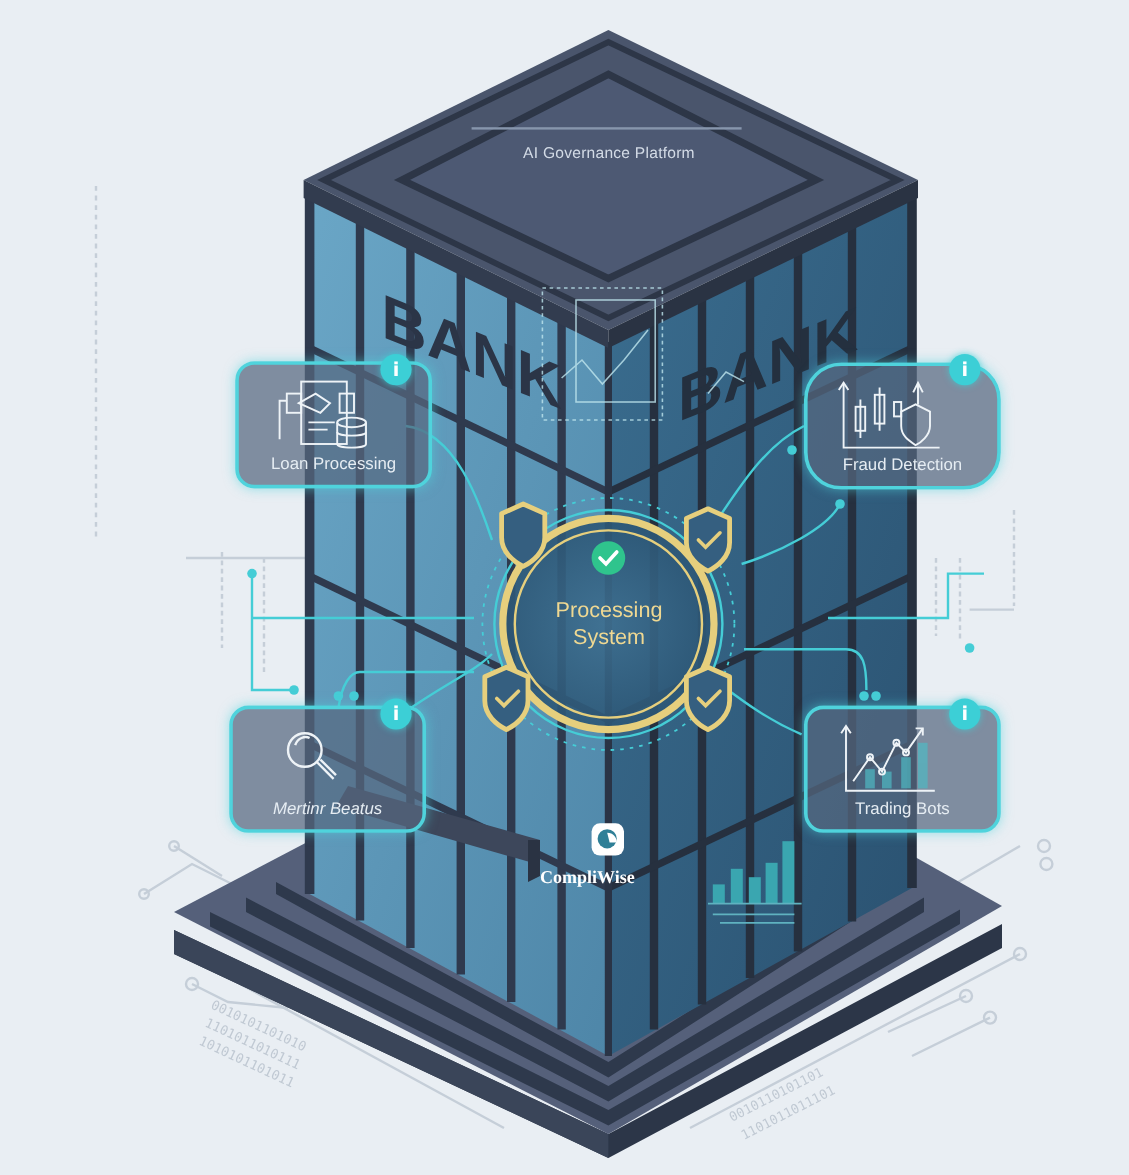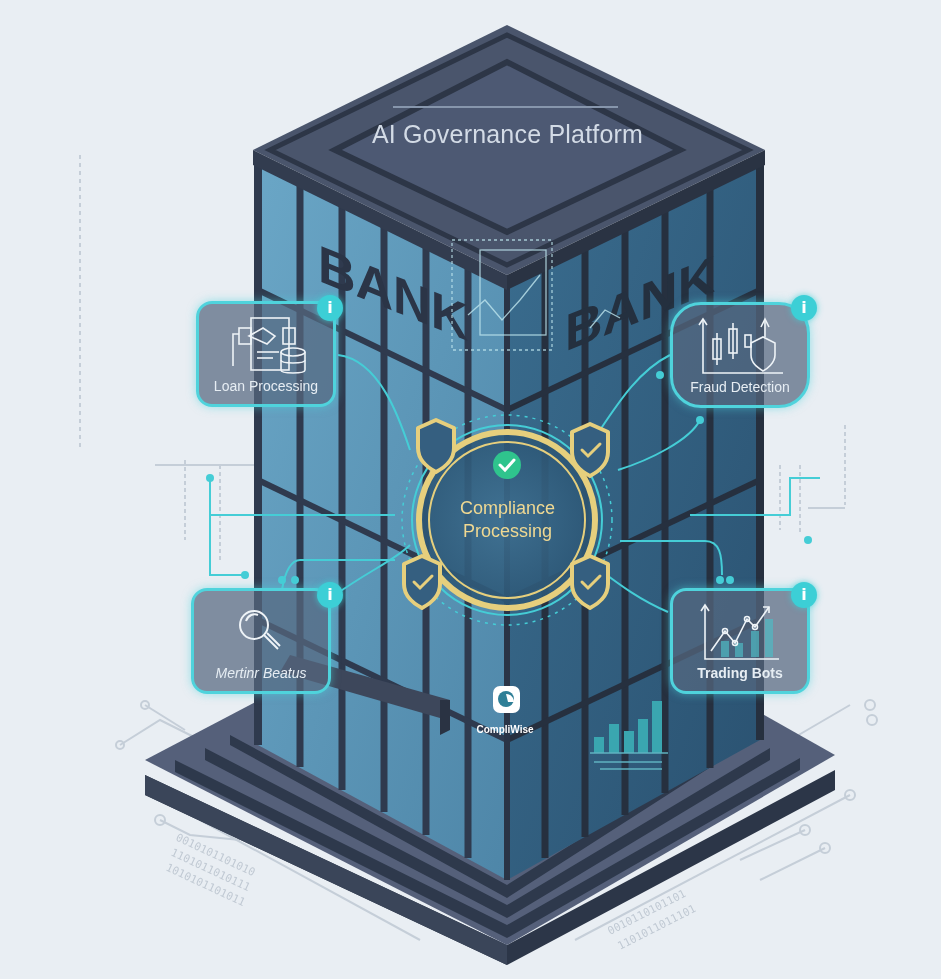--- a/index.html
+++ b/index.html
@@ -1,25 +1,25 @@
 <!DOCTYPE html>
 <html><head>
 <meta charset="utf-8">
 <style>
   html, body { margin:0; padding:0; }
   body { width:941px; height:979px; background:#e9eef3; overflow:hidden; position:relative; font-family:"Liberation Sans", sans-serif; }
   #scene { position:absolute; left:0; top:0; width:941px; height:979px; }
-  .roof-title { position:absolute; left:360px; top:120px; width:295px; text-align:center; color:#d3dbe6; font-size:25px; letter-spacing:0.2px; }
+  .roof-title { position:absolute; left:360px; top:120px; width:295px; text-align:center; color:#d3dbe6; font-size:13px; letter-spacing:0.2px; }
   .roof-rule { position:absolute; left:393px; top:106px; width:225px; height:2px; background:#8796ac; }
-  .card { position:absolute; width:140px; height:106px; border:3px solid #4fd3dc; border-radius:16px; background:rgba(86,104,128,0.72); box-shadow:0 0 10px rgba(79,211,220,0.55); box-sizing:border-box; }
+  .card { position:absolute; width:164px; height:106px; border:3px solid #4fd3dc; border-radius:16px; background:rgba(86,104,128,0.72); box-shadow:0 0 10px rgba(79,211,220,0.55); box-sizing:border-box; }
   .card .label { position:absolute; left:0; right:0; bottom:10px; text-align:center; color:#e6edf3; font-size:14px; }
   .card .icon { position:absolute; left:22px; top:12px; width:96px; height:60px; }
   .info { position:absolute; width:26px; height:26px; border-radius:50%; background:#3ccfd6; color:#fff; font-weight:bold; font-size:16px; text-align:center; line-height:26px; font-family:"DejaVu Sans", sans-serif; box-shadow:0 0 6px rgba(60,207,214,0.8); }
   .center-text { position:absolute; left:420px; top:497px; width:175px; text-align:center; color:#efd892; font-size:18px; line-height:23px; font-weight:normal; }
-  .brand-label { position:absolute; left:450px; top:724px; width:110px; text-align:center; color:#ffffff; font-size:10px; font-weight:bold; }
+  .brand-label { position:absolute; left:450px; top:724px; width:110px; color:#ffffff; font-size:15px; font-weight:bold;font-family:Liberation Serif, serif; }
 </style>
 </head>
 <body>
 
 <svg id="scene" viewBox="0 0 941 979" xmlns="http://www.w3.org/2000/svg">
   <defs>
     <linearGradient id="glassL" x1="0" y1="0" x2="1" y2="1">
       <stop offset="0" stop-color="#6aa6c6"></stop>
       <stop offset="1" stop-color="#4e86a8"></stop>
     </linearGradient>
@@ -253,21 +253,21 @@
       <circle cx="38" cy="22" r="14"></circle>
       <path d="M30,18 C32,12 38,10 42,12"></path>
       <line x1="48" y1="32" x2="62" y2="46"></line>
       <line x1="51" y1="30" x2="64" y2="43"></line>
     </g>
   </svg>
   <div class="label">Mertinr Beatus</div>
 </div>
 <div class="info" style="left:317px;top:582px;">i</div>
 
-<div class="card" style="left:670px;top:588px;font-weight:bold;">
+<div class="card" style="left:670px;top:588px;">
   <svg class="icon" viewBox="0 0 96 60">
     <g fill="#4fb9c3" opacity="0.7">
       <rect x="26" y="38" width="8" height="16"></rect>
         <rect x="40" y="40" width="8" height="14"></rect>
       <rect x="56" y="28" width="8" height="26"></rect>
         <rect x="70" y="16" width="8" height="38"></rect>
     </g>
     <g fill="none" stroke="#eef3f7" stroke-width="1.6">
       <polyline points="10,2 10,56 84,56"></polyline>
         <polyline points="6,8 10,2 14,8"></polyline>
@@ -277,17 +277,17 @@
         <circle cx="40" cy="40" r="2.5"></circle>
         <circle cx="52" cy="16" r="2.5"></circle>
         <circle cx="60" cy="24" r="2.5"></circle>
     </g>
   </svg>
   <div class="label">Trading Bots</div>
 </div>
 <div class="info" style="left:791px;top:582px;">i</div>
 
 <div class="center-text">
-  <div>Compliance</div>
   <div>Processing</div>
+  <div>System</div>
 </div>
 
 <div class="brand-label">CompliWise</div>
 
 </body></html>

